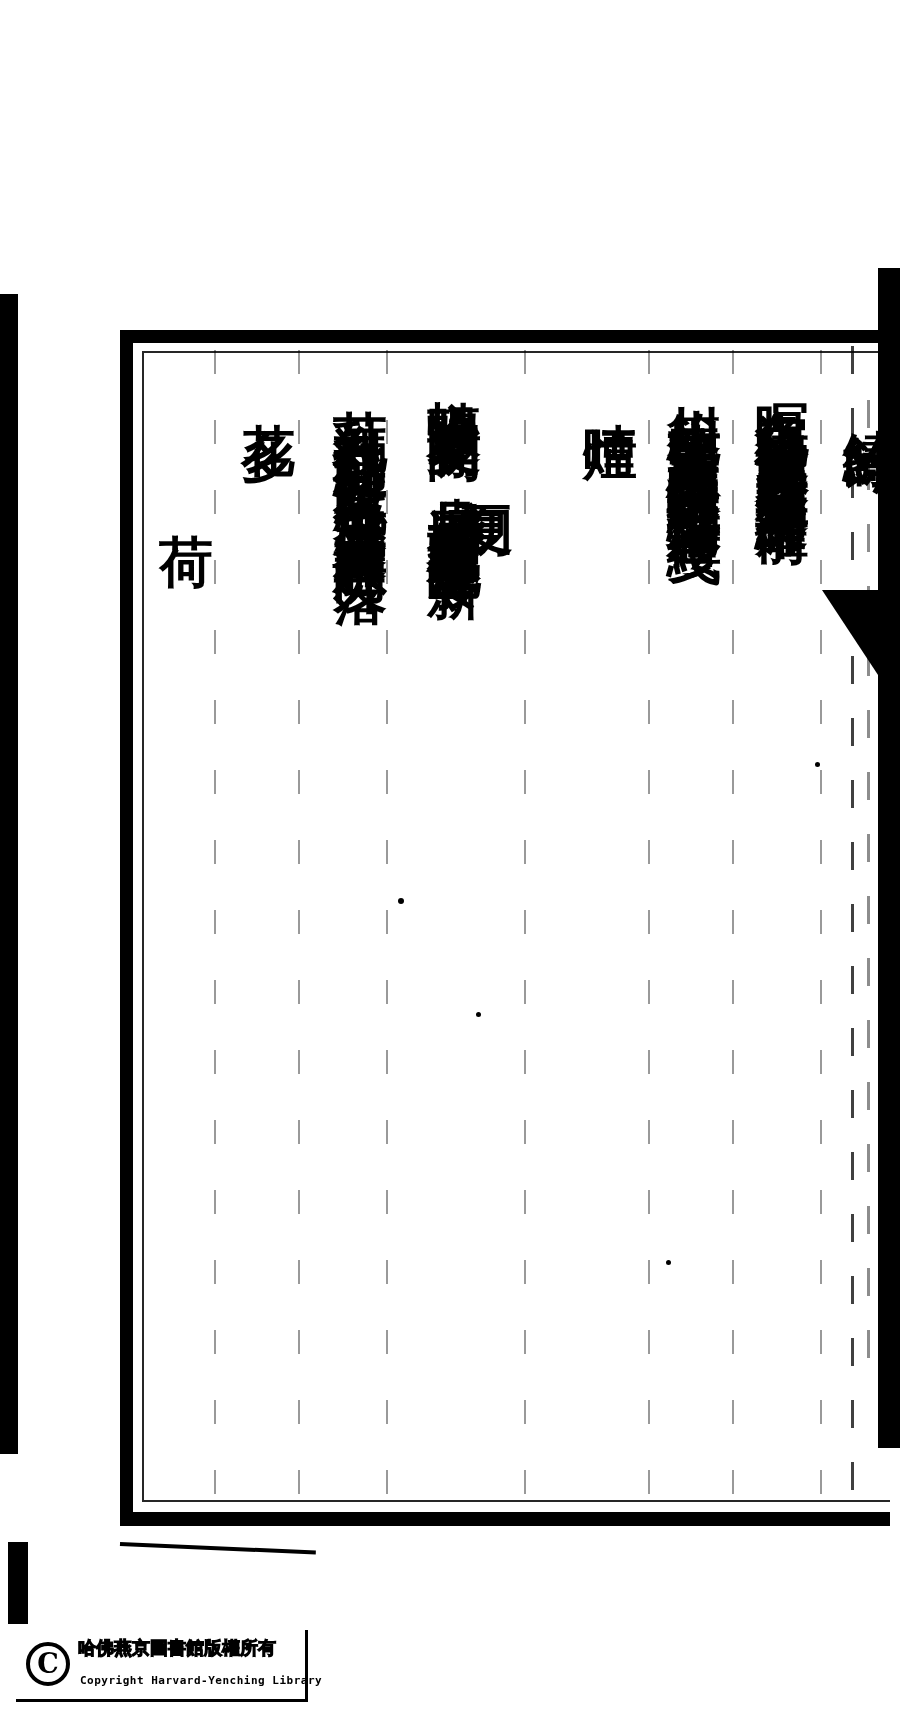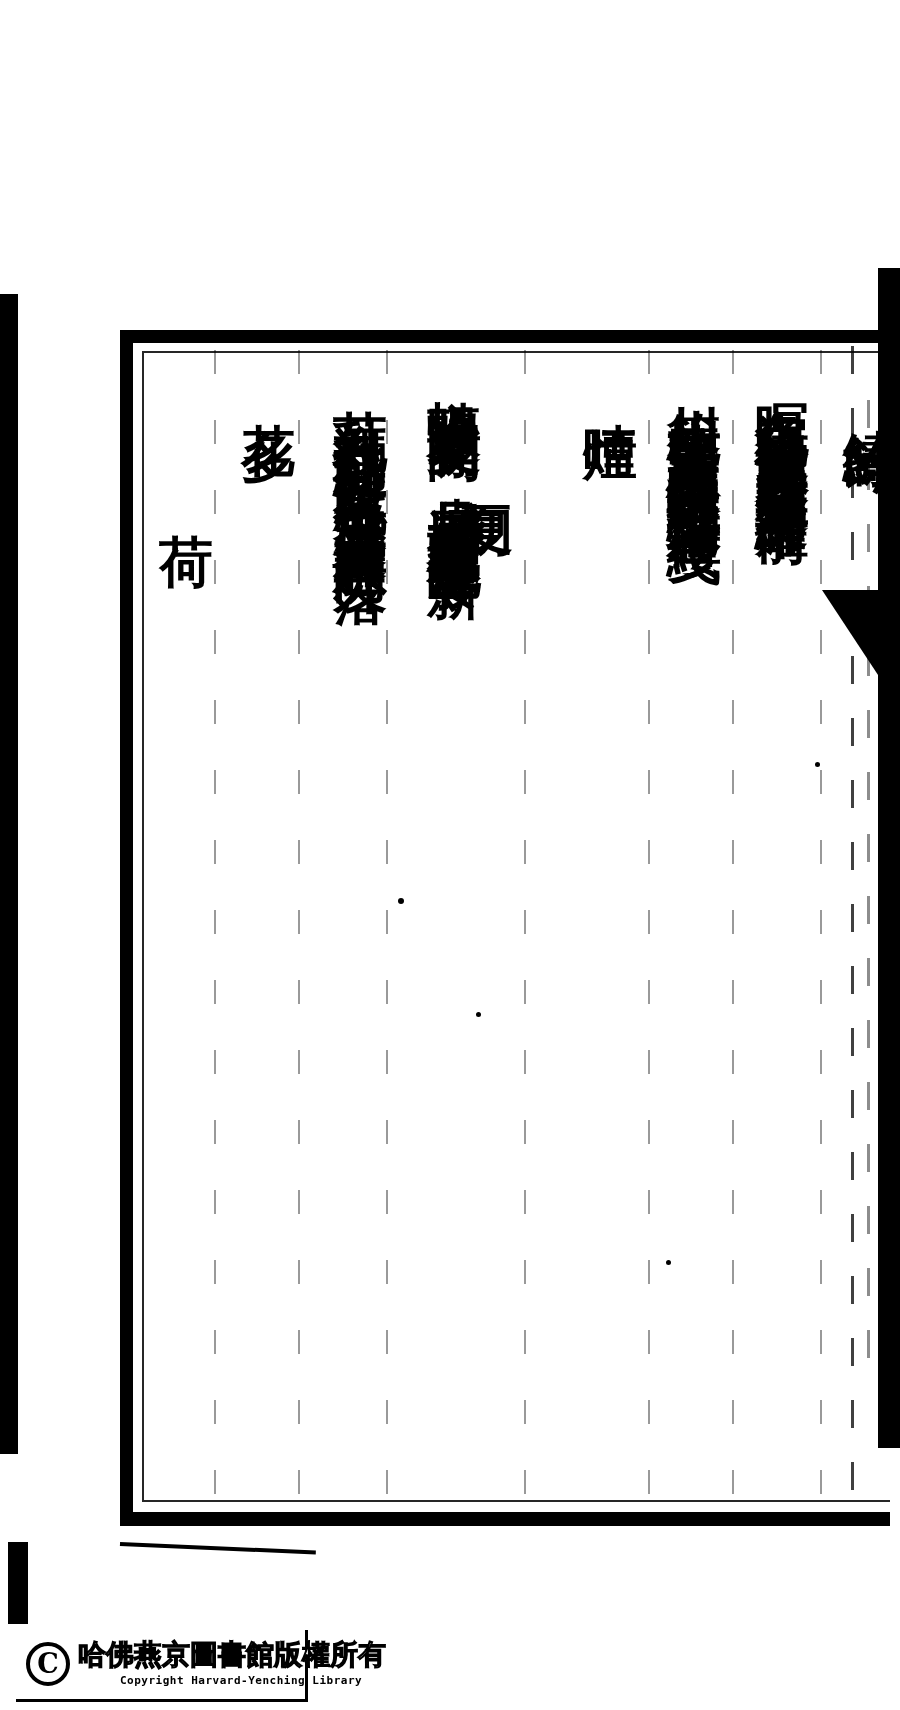--- a/index.html
+++ b/index.html
@@ -29,25 +29,25 @@
         clip-path:polygon(0 0,100% 0,100% 100%);}
   .stray{position:absolute;left:120px;top:1542px;width:196px;height:4px;background:#000;
          transform:rotate(2.5deg);transform-origin:left center;}
   .dot{position:absolute;background:#000;border-radius:50%;}
   
   .stamp{position:absolute;left:16px;top:1630px;width:292px;height:72px;box-sizing:border-box;
          border-right:3px solid #000;border-bottom:3px solid #000;}
   .cicon{position:absolute;left:10px;top:12px;width:44px;height:44px;border:4px solid #000;
          border-radius:50%;box-sizing:border-box;text-align:center;
          font-size:27px;line-height:36px;font-weight:700;font-family:"DejaVu Serif",serif;}
-  .stamp-cjk{position:absolute;left:62px;top:6px;width:226px;font-size:28px;font-weight:700;
+  .stamp-cjk{position:absolute;left:62px;top:6px;width:226px;font-size:18px;font-weight:700;
              letter-spacing:0px;white-space:nowrap;color:#fff;-webkit-text-stroke:1.1px #000;
              text-shadow:0 0 0 #000;}
   .stamp-en{position:absolute;left:64px;top:44px;font-family:"DejaVu Sans Mono","Liberation Mono",monospace;
-            font-size:11px;font-weight:700;letter-spacing:.5px;white-space:nowrap;margin-left:40px;}
+            font-size:11px;font-weight:700;letter-spacing:.5px;white-space:nowrap;}
 </style>
 </head>
 <body>
 
 <div class="page">
 
   <div class="edge-left"></div>
   <div class="edge-left-mark"></div>
   <div class="edge-right"></div>
   <div class="edge-dash dash1"></div>

